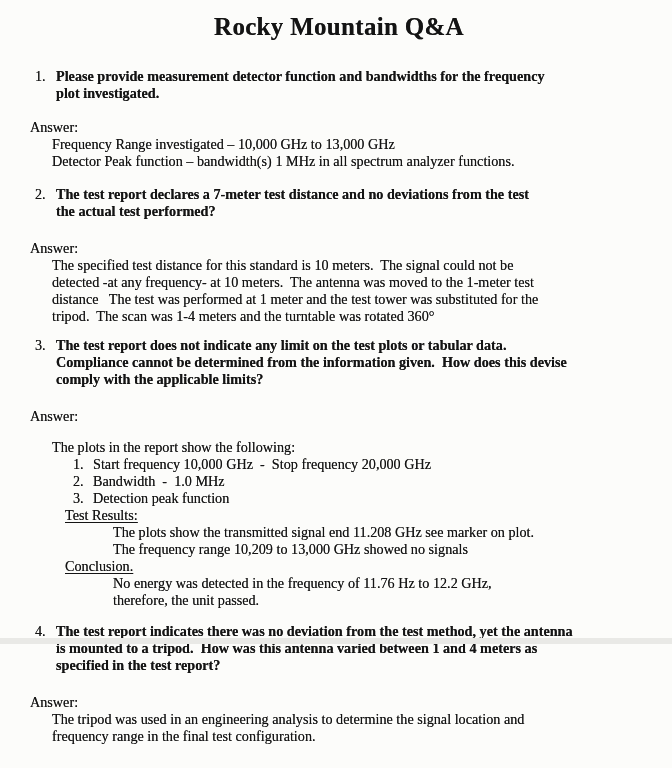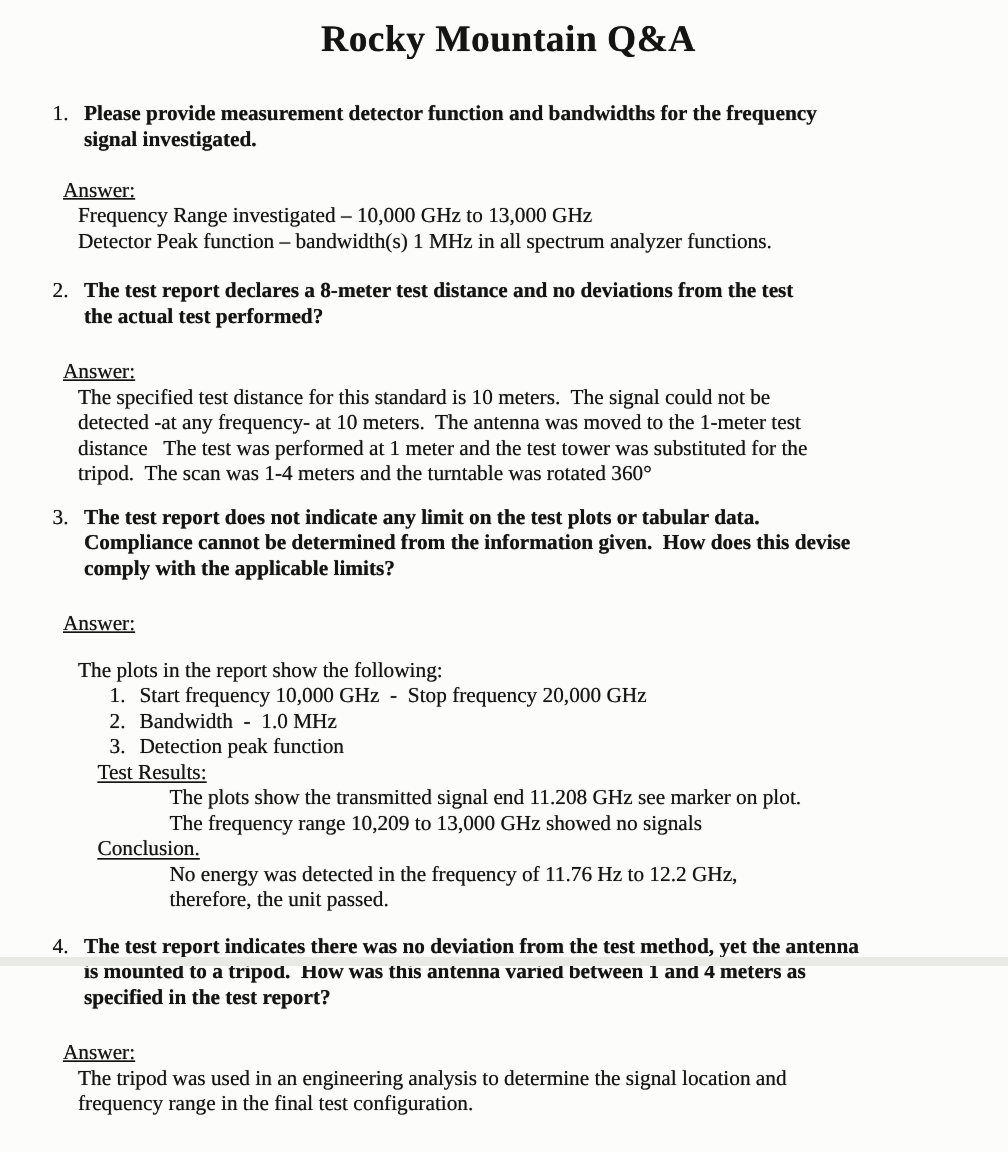--- a/index.html
+++ b/index.html
@@ -29,21 +29,21 @@
     letter-spacing: 0.3px;
   }
   .line {
     font-size: 14.2px;
     line-height: 17px;
     white-space: pre-wrap;
   }
   .question { display: flex; }
   .q-num { flex: none; width: 21px; margin-left: 5px; font-size: 14.2px; line-height: 17px; }
   .q-text { flex: 1; font-weight: bold; }
-  .answer-label { margin-left: 12px; text-decoration: underline; }
+  .answer-label { margin-left: 0; }
   .answer-body { margin-left: 22px; }
   .answer-intro { margin-left: 22px; margin-top: 14px; }
   .sub-item { display: flex; margin-left: 43px; }
   .sub-num { flex: none; width: 20px; font-size: 14.2px; line-height: 17px; }
   .sub-heading {
     margin-left: 35px;
     text-decoration: underline;
     text-underline-offset: 2px;
   }
   .sub-body { margin-left: 83px; }
@@ -65,35 +65,35 @@
 
 <div class="page">
 
   <div class="doc-title">Rocky Mountain Q&amp;A</div>
 
   <section>
     <div class="question mt26">
       <span class="q-num">1.</span>
       <div class="q-text">
         <div class="line">Please provide measurement detector function and bandwidths for the frequency</div>
-        <div class="line">signal investigated.</div>
+        <div class="line">plot investigated.</div>
       </div>
     </div>
     <div class="line answer-label mt17">Answer:</div>
     <div class="answer-body">
       <div class="line">Frequency Range investigated – 10,000 GHz to 13,000 GHz</div>
       <div class="line">Detector Peak function – bandwidth(s) 1 MHz in all spectrum analyzer functions.</div>
     </div>
   </section>
 
   <section>
     <div class="question mt16">
       <span class="q-num">2.</span>
       <div class="q-text">
-        <div class="line">The test report declares a 8-meter test distance and no deviations from the test</div>
+        <div class="line">The test report declares a 7-meter test distance and no deviations from the test</div>
         <div class="line">the actual test performed?</div>
       </div>
     </div>
     <div class="line answer-label mt20">Answer:</div>
     <div class="answer-body">
       <div class="line">The specified test distance for this standard is 10 meters.  The signal could not be</div>
       <div class="line">detected -at any frequency- at 10 meters.  The antenna was moved to the 1-meter test</div>
       <div class="line">distance   The test was performed at 1 meter and the test tower was substituted for the</div>
       <div class="line">tripod.  The scan was 1-4 meters and the turntable was rotated 360°</div>
     </div>

